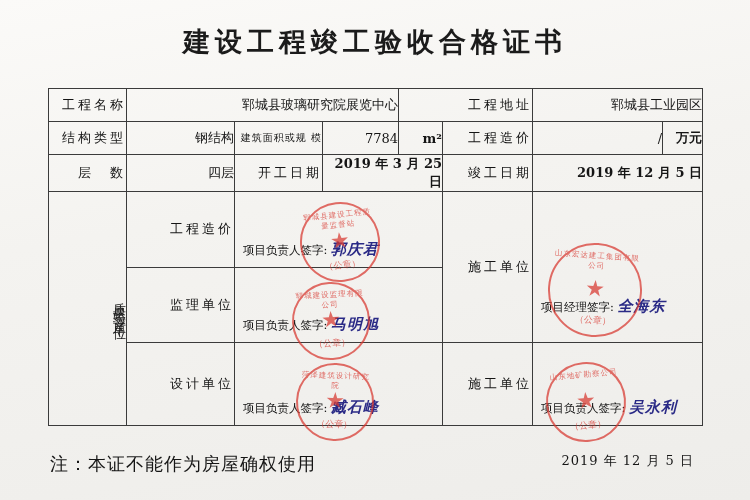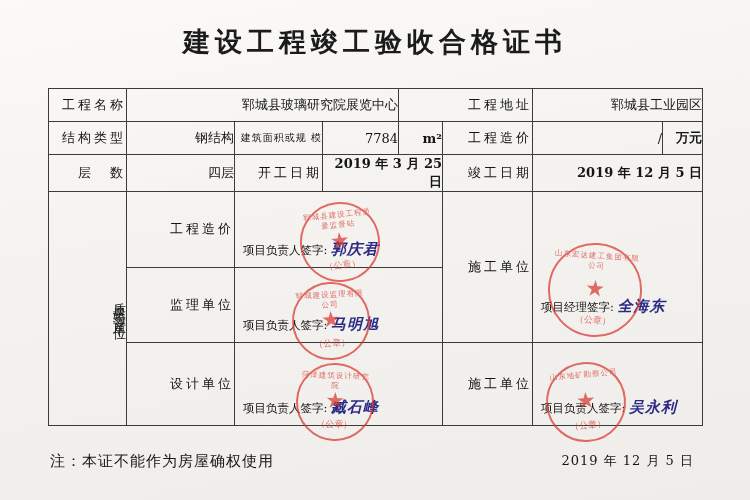--- a/index.html
+++ b/index.html
@@ -141,21 +141,21 @@
     width: 100%;
     text-align: center;
     font-size: 9px;
     font-family: "DejaVu Serif", "Liberation Serif", serif;
   }
   .footnote {
     position: absolute;
     left: 50px;
     top: 452px;
     font-family: "DejaVu Serif", "Liberation Serif", serif;
-    font-size: 15px;
+    font-size: 18px;
     color: #161616;
     letter-spacing: 1px;
   }
   .footdate {
     position: absolute;
     right: 56px;
     top: 452px;
     font-family: "DejaVu Serif", "Liberation Serif", serif;
     font-size: 13px;
     color: #161616;

